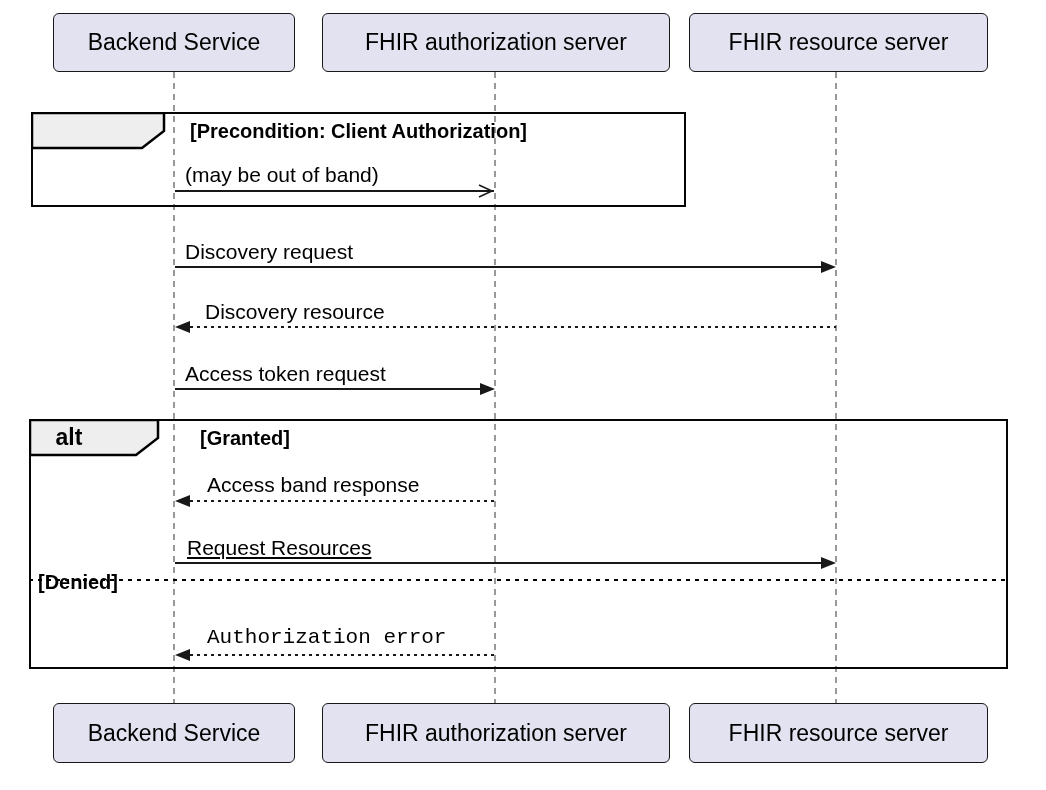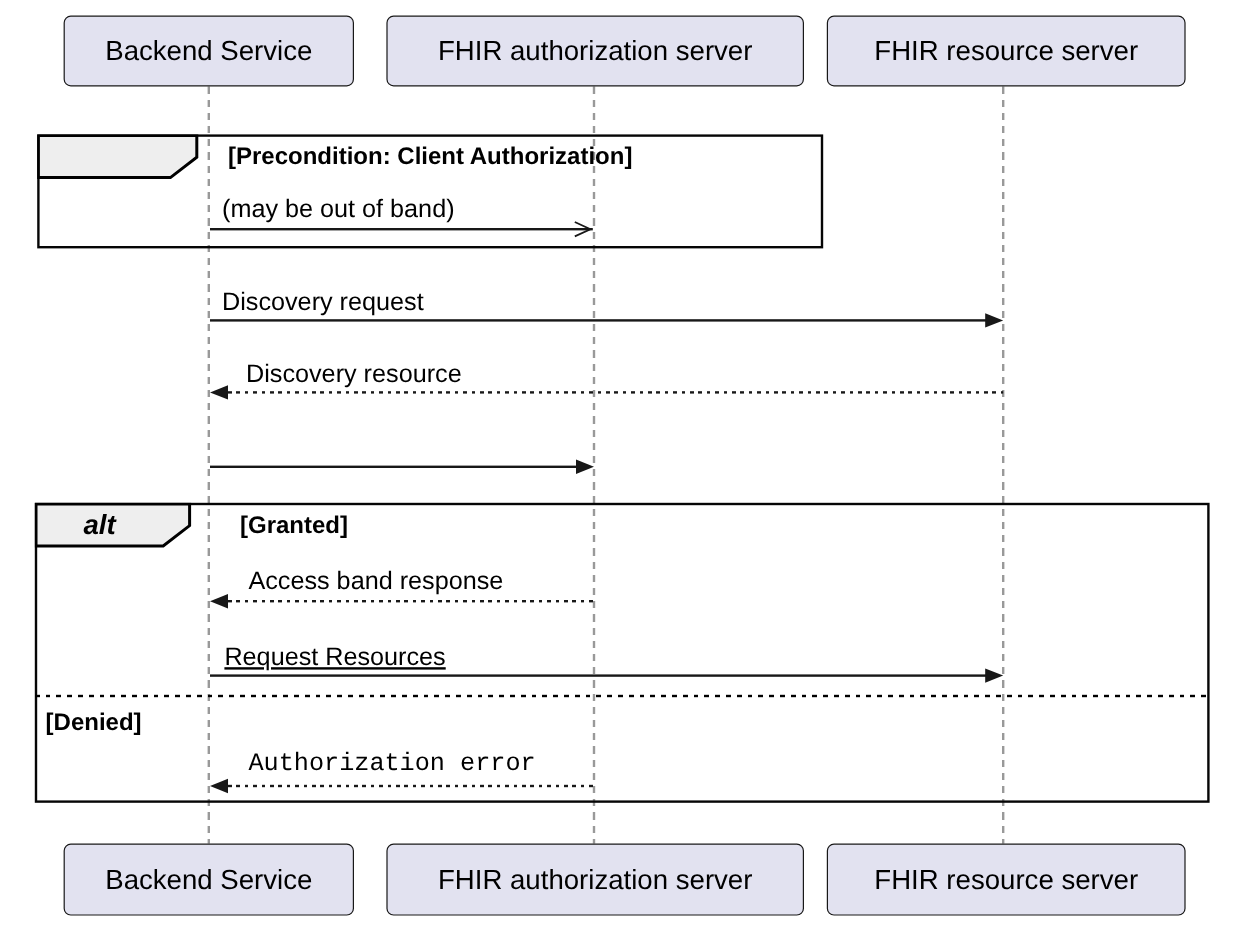--- a/index.html
+++ b/index.html
@@ -125,40 +125,41 @@
   </svg>
 
   <div class="msg-label" style="left:185px; top:240px;text-align:right;">Discovery request</div>
   <div class="line-solid" style="left:175px; top:266px; width:647px;"></div>
   <div class="head-right" style="left:821px; top:261px;"></div>
 
   <div class="msg-label" style="left:205px; top:300px;">Discovery resource</div>
   <div class="line-dotted" style="left:190px; top:326px; width:646px;"></div>
   <div class="head-left" style="left:175px; top:321px;"></div>
 
+  <div class="msg-label" style="left:185px; top:362px;">Access token request</div>
   <div class="line-solid" style="left:175px; top:388px; width:306px;"></div>
   <div class="head-right" style="left:480px; top:383px;"></div>
 
   <div class="frame" style="left:29px; top:419px; width:979px; height:250px;"></div>
   <svg class="pentagon" style="left:29px; top:419px;" width="132" height="38">
     <polygon points="1,1 129,1 129,19 107,36 1,36" fill="#EEEEEE" stroke="#000000" stroke-width="2.5"></polygon>
   </svg>
-  <div class="op-label" style="left:29px; top:419px; width:108px;font-style:italic;">alt</div>
+  <div class="op-label" style="left:15px; top:419px; width:108px;">alt</div>
   <div class="guard" style="left:200px; top:426px;">[Granted]</div>
 
   <div class="msg-label" style="left:207px; top:473px;">Access band response</div>
   <div class="line-dotted" style="left:190px; top:500px; width:305px;"></div>
   <div class="head-left" style="left:175px; top:495px;"></div>
 
   <div class="msg-label" style="left:187px; top:536px;text-decoration:underline;">Request Resources</div>
   <div class="line-solid" style="left:175px; top:562px; width:647px;"></div>
   <div class="head-right" style="left:821px; top:557px;"></div>
 
   <div class="divider-dotted" style="left:29px; top:579px; width:979px;"></div>
-  <div class="guard" style="left:38px; top:590px;text-align:center;">[Denied]</div>
+  <div class="guard" style="left:38px; top:570px;text-align:center;">[Denied]</div>
 
   <div class="msg-label" style="left:207px; top:626px;font-family:Liberation Mono, monospace;">Authorization error</div>
   <div class="line-dotted" style="left:190px; top:654px; width:305px;"></div>
   <div class="head-left" style="left:175px; top:649px;"></div>
 
   <div class="pbox" style="left:53px; top:703px; width:242px; height:60px;">
     <span>Backend Service</span>
   </div>
   <div class="pbox" style="left:322px; top:703px; width:348px; height:60px;">
     <span>FHIR authorization server</span>

